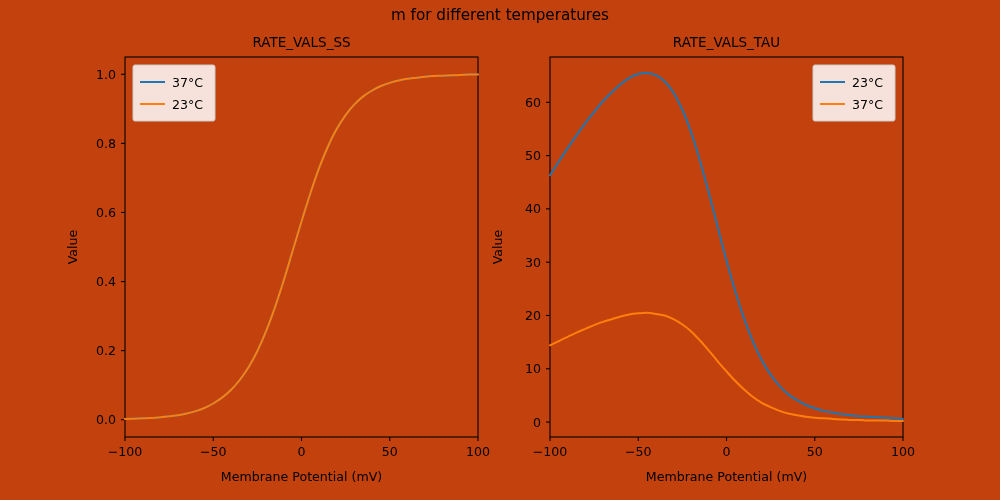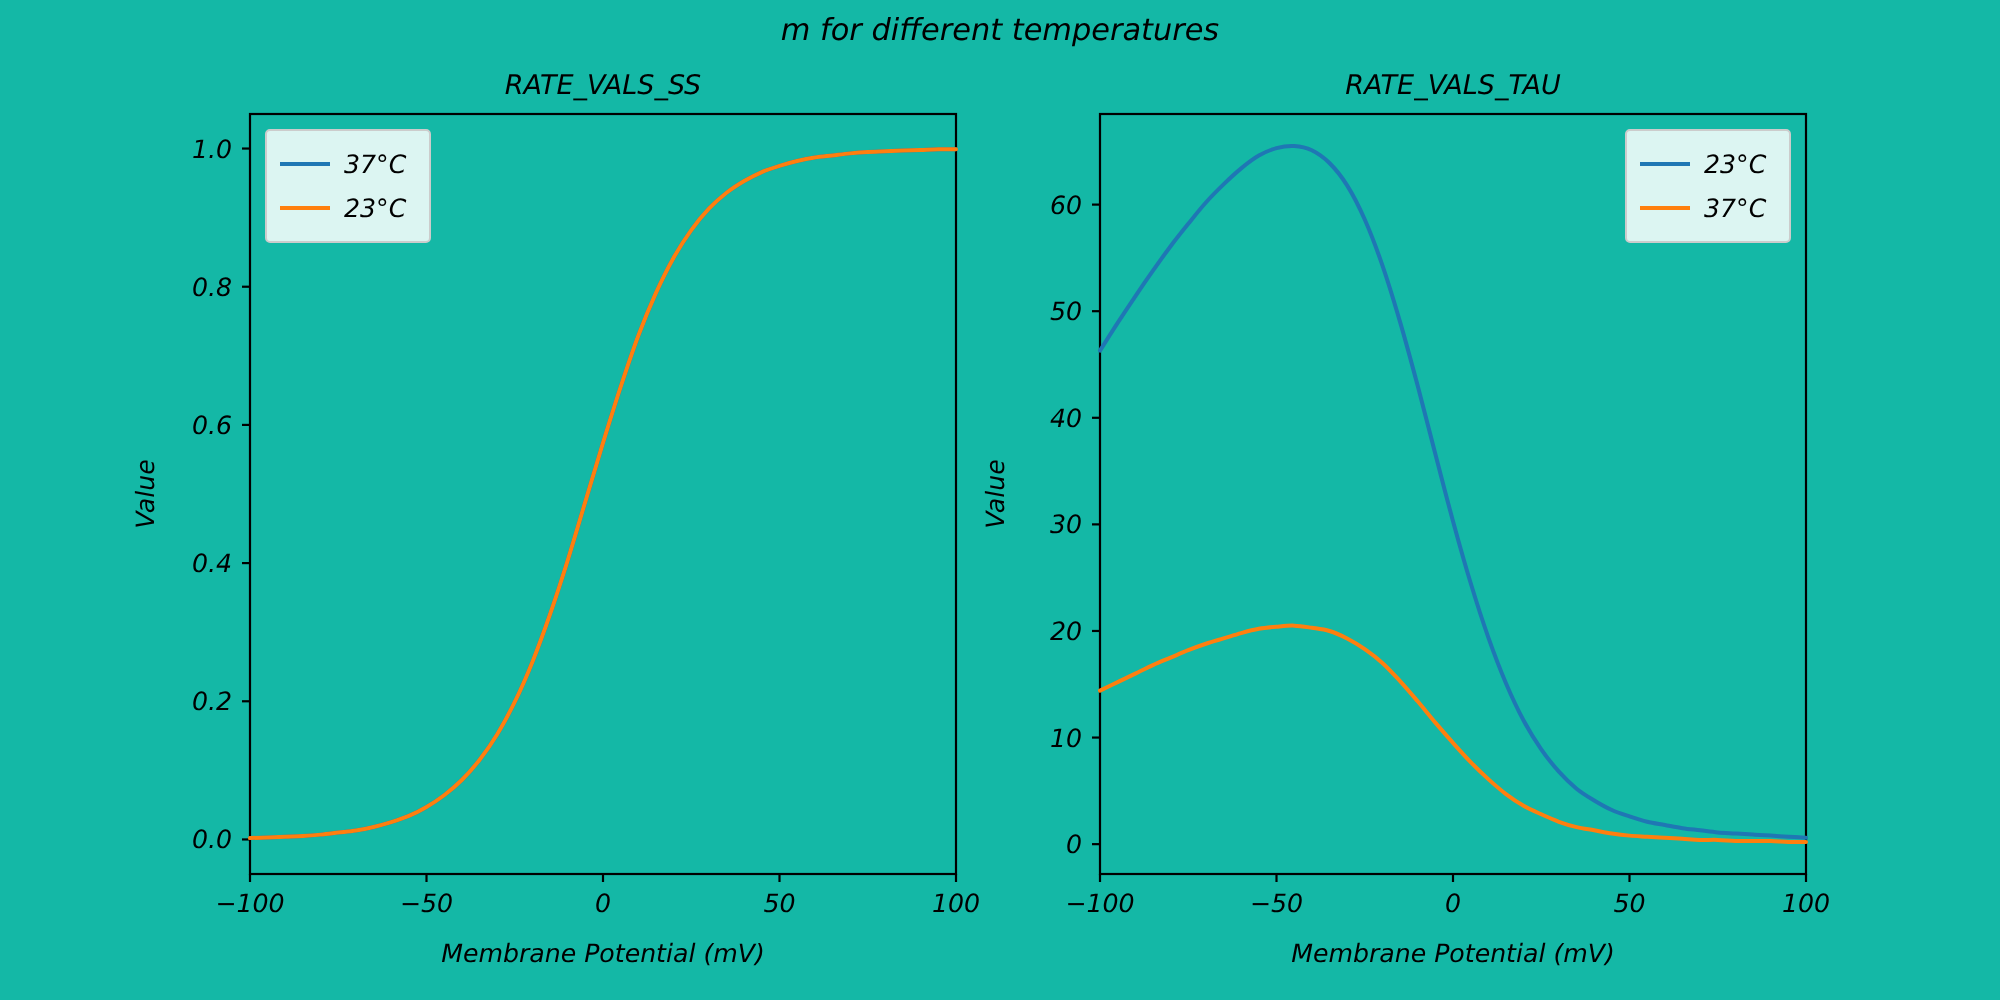--- a/index.html
+++ b/index.html
@@ -11,22 +11,21 @@
     width: 1000px;
     height: 500px;
     font-family: "DejaVu Sans", sans-serif;
     color: #000000;
     overflow: hidden;
   }
   #figure {
     position: relative;
     width: 1000px;
     height: 500px;
-    background: #14b8a6;
-    font-style: italic;
+    background: #c2410c;
   }
   #figure svg {
     position: absolute;
     top: 0;
     left: 0;
     width: 1000px;
     height: 500px;
   }
   .suptitle {
     font-size: 15.2px;

